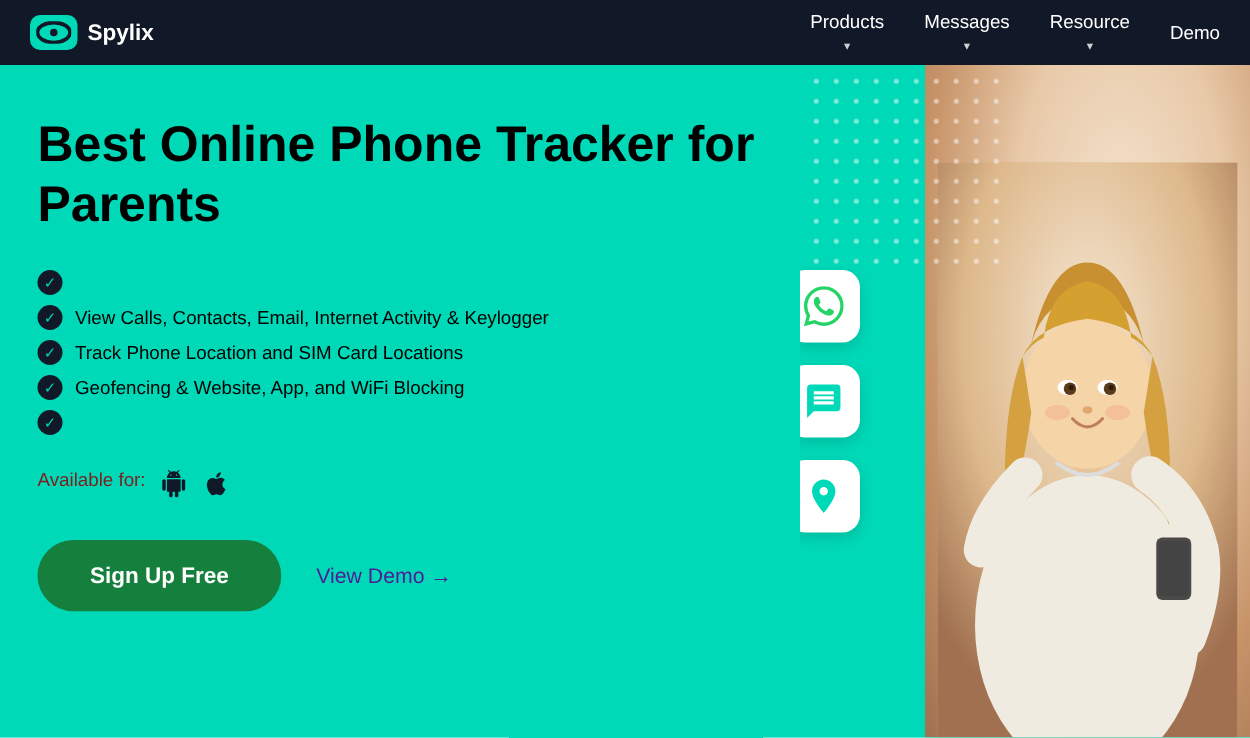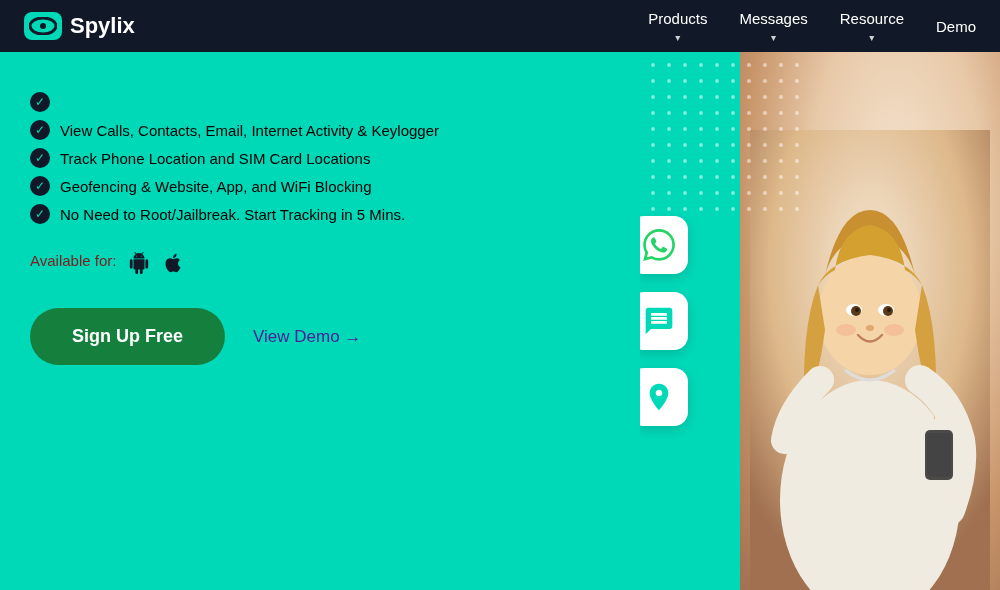--- a/index.html
+++ b/index.html
@@ -23,21 +23,21 @@
       align-items: center;
       padding: 0 24px;
       justify-content: space-between;
     }
 
     .nav-logo {
       display: flex;
       align-items: center;
       gap: 8px;
       color: white;
-      font-size: 22px;
+      font-size: 18px;
       font-weight: 700;
     }
 
     .nav-links {
       display: flex;
       align-items: center;
       gap: 32px;
     }
 
     .nav-item {
@@ -259,40 +259,43 @@
     </a>
     <a class="nav-item">
       <span>Demo</span>
     </a>
   </div>
 </nav>
 
 <section class="hero">
 
   <div class="hero-content">
+    <h1 class="hero-title">
+      <span>Best Online Phone Tracker for</span><br>
+      <span>Parents</span>
+    </h1>
 
     <ul class="hero-features">
       <li>
         <span class="check-icon">✓</span>
       </li>
       <li>
         <span class="check-icon">✓</span>
         <span>View Calls, Contacts, Email, Internet Activity &amp; Keylogger</span>
       </li>
       <li>
         <span class="check-icon">✓</span>
         <span>Track Phone Location and SIM Card Locations</span>
       </li>
       <li>
         <span class="check-icon">✓</span>
         <span>Geofencing &amp; Website, App, and WiFi Blocking</span>
       </li>
       <li>
         <span class="check-icon">✓</span>
-        <span>No Need to Root/Jailbreak. Start Tracking in 5 Mins.</span>
       </li>
     </ul>
 
     <div class="available-row">
       <span>Available for:</span>
       <span class="platform-icon">
         
         <svg width="22" height="22" viewBox="0 0 24 24" fill="#111827">
           <path d="M6 18c0 .55.45 1 1 1h1v3.5c0 .83.67 1.5 1.5 1.5s1.5-.67 1.5-1.5V19h2v3.5c0 .83.67 1.5 1.5 1.5s1.5-.67 1.5-1.5V19h1c.55 0 1-.45 1-1V8H6v10zM3.5 8C2.67 8 2 8.67 2 9.5v7c0 .83.67 1.5 1.5 1.5S5 17.33 5 16.5v-7C5 8.67 4.33 8 3.5 8zm17 0c-.83 0-1.5.67-1.5 1.5v7c0 .83.67 1.5 1.5 1.5s1.5-.67 1.5-1.5v-7c0-.83-.67-1.5-1.5-1.5zm-4.97-5.84l1.3-1.3c.2-.2.2-.51 0-.71-.2-.2-.51-.2-.71 0l-1.48 1.48C13.85 1.23 12.95 1 12 1c-.96 0-1.86.23-2.66.63L7.85.15c-.2-.2-.51-.2-.71 0-.2.2-.2.51 0 .71l1.31 1.31C7.08 3.34 6 5.05 6 7h12c0-1.95-1.08-3.66-2.47-4.84zM10 5H9V4h1v1zm5 0h-1V4h1v1z"></path>
         </svg>

